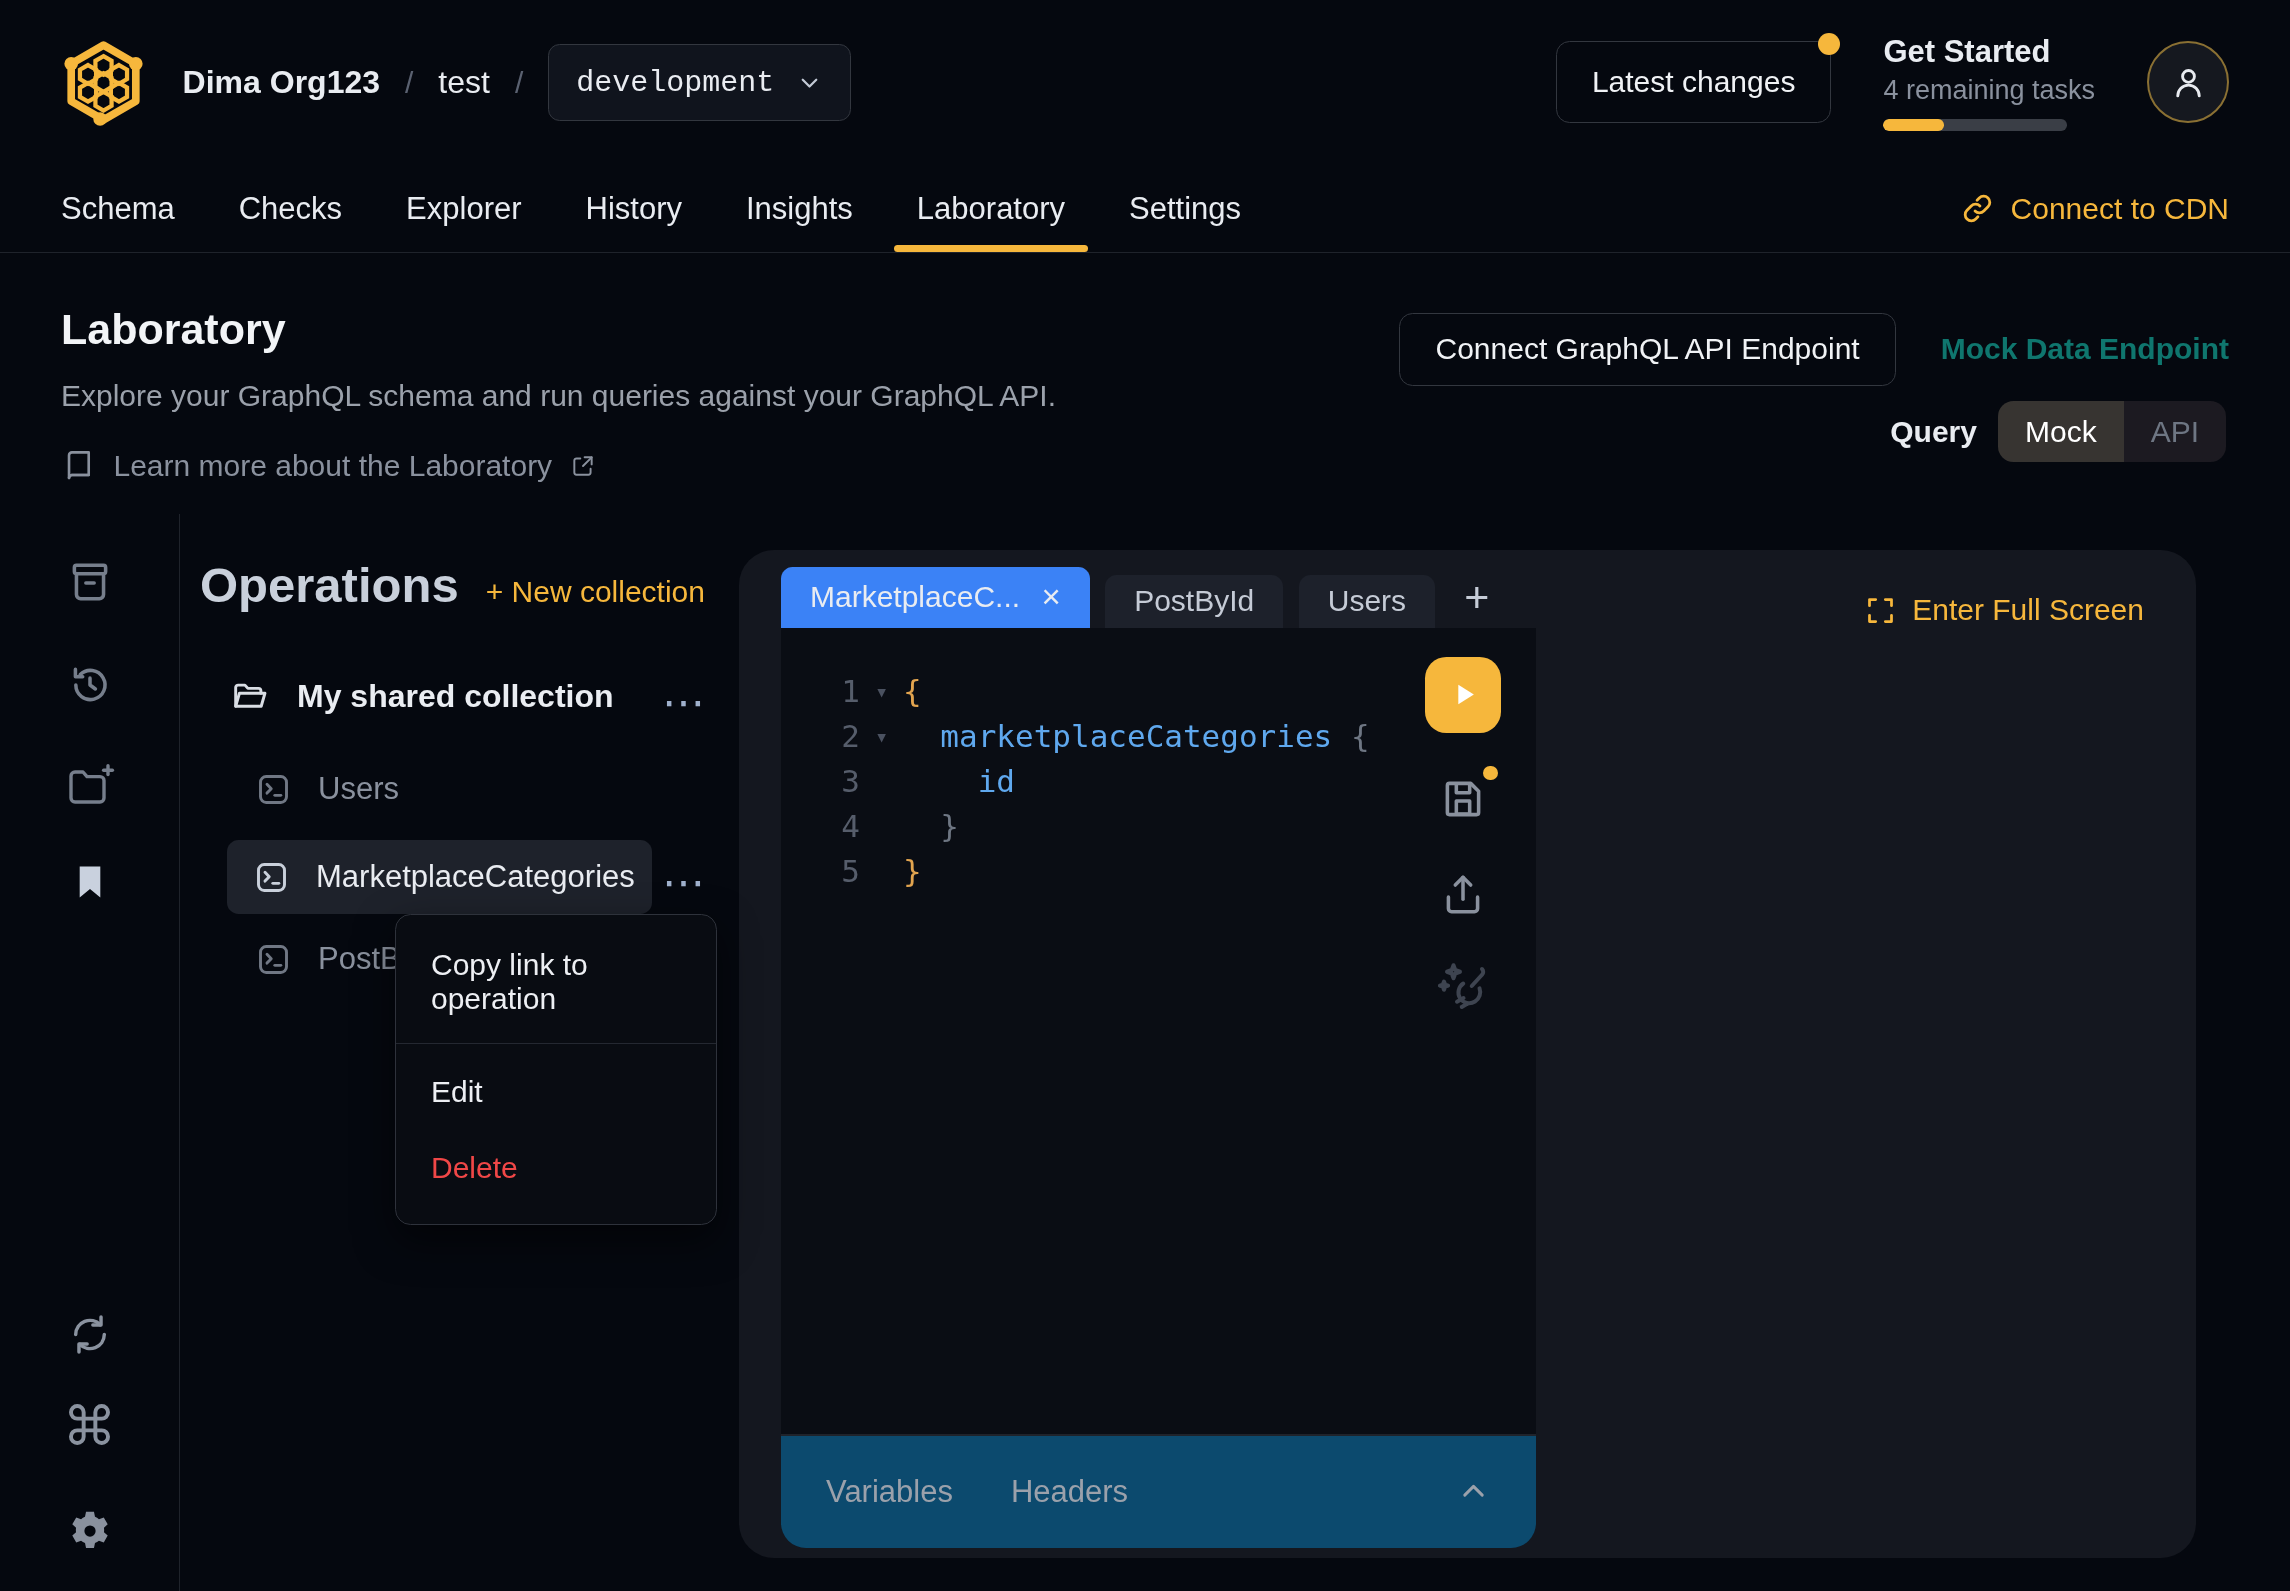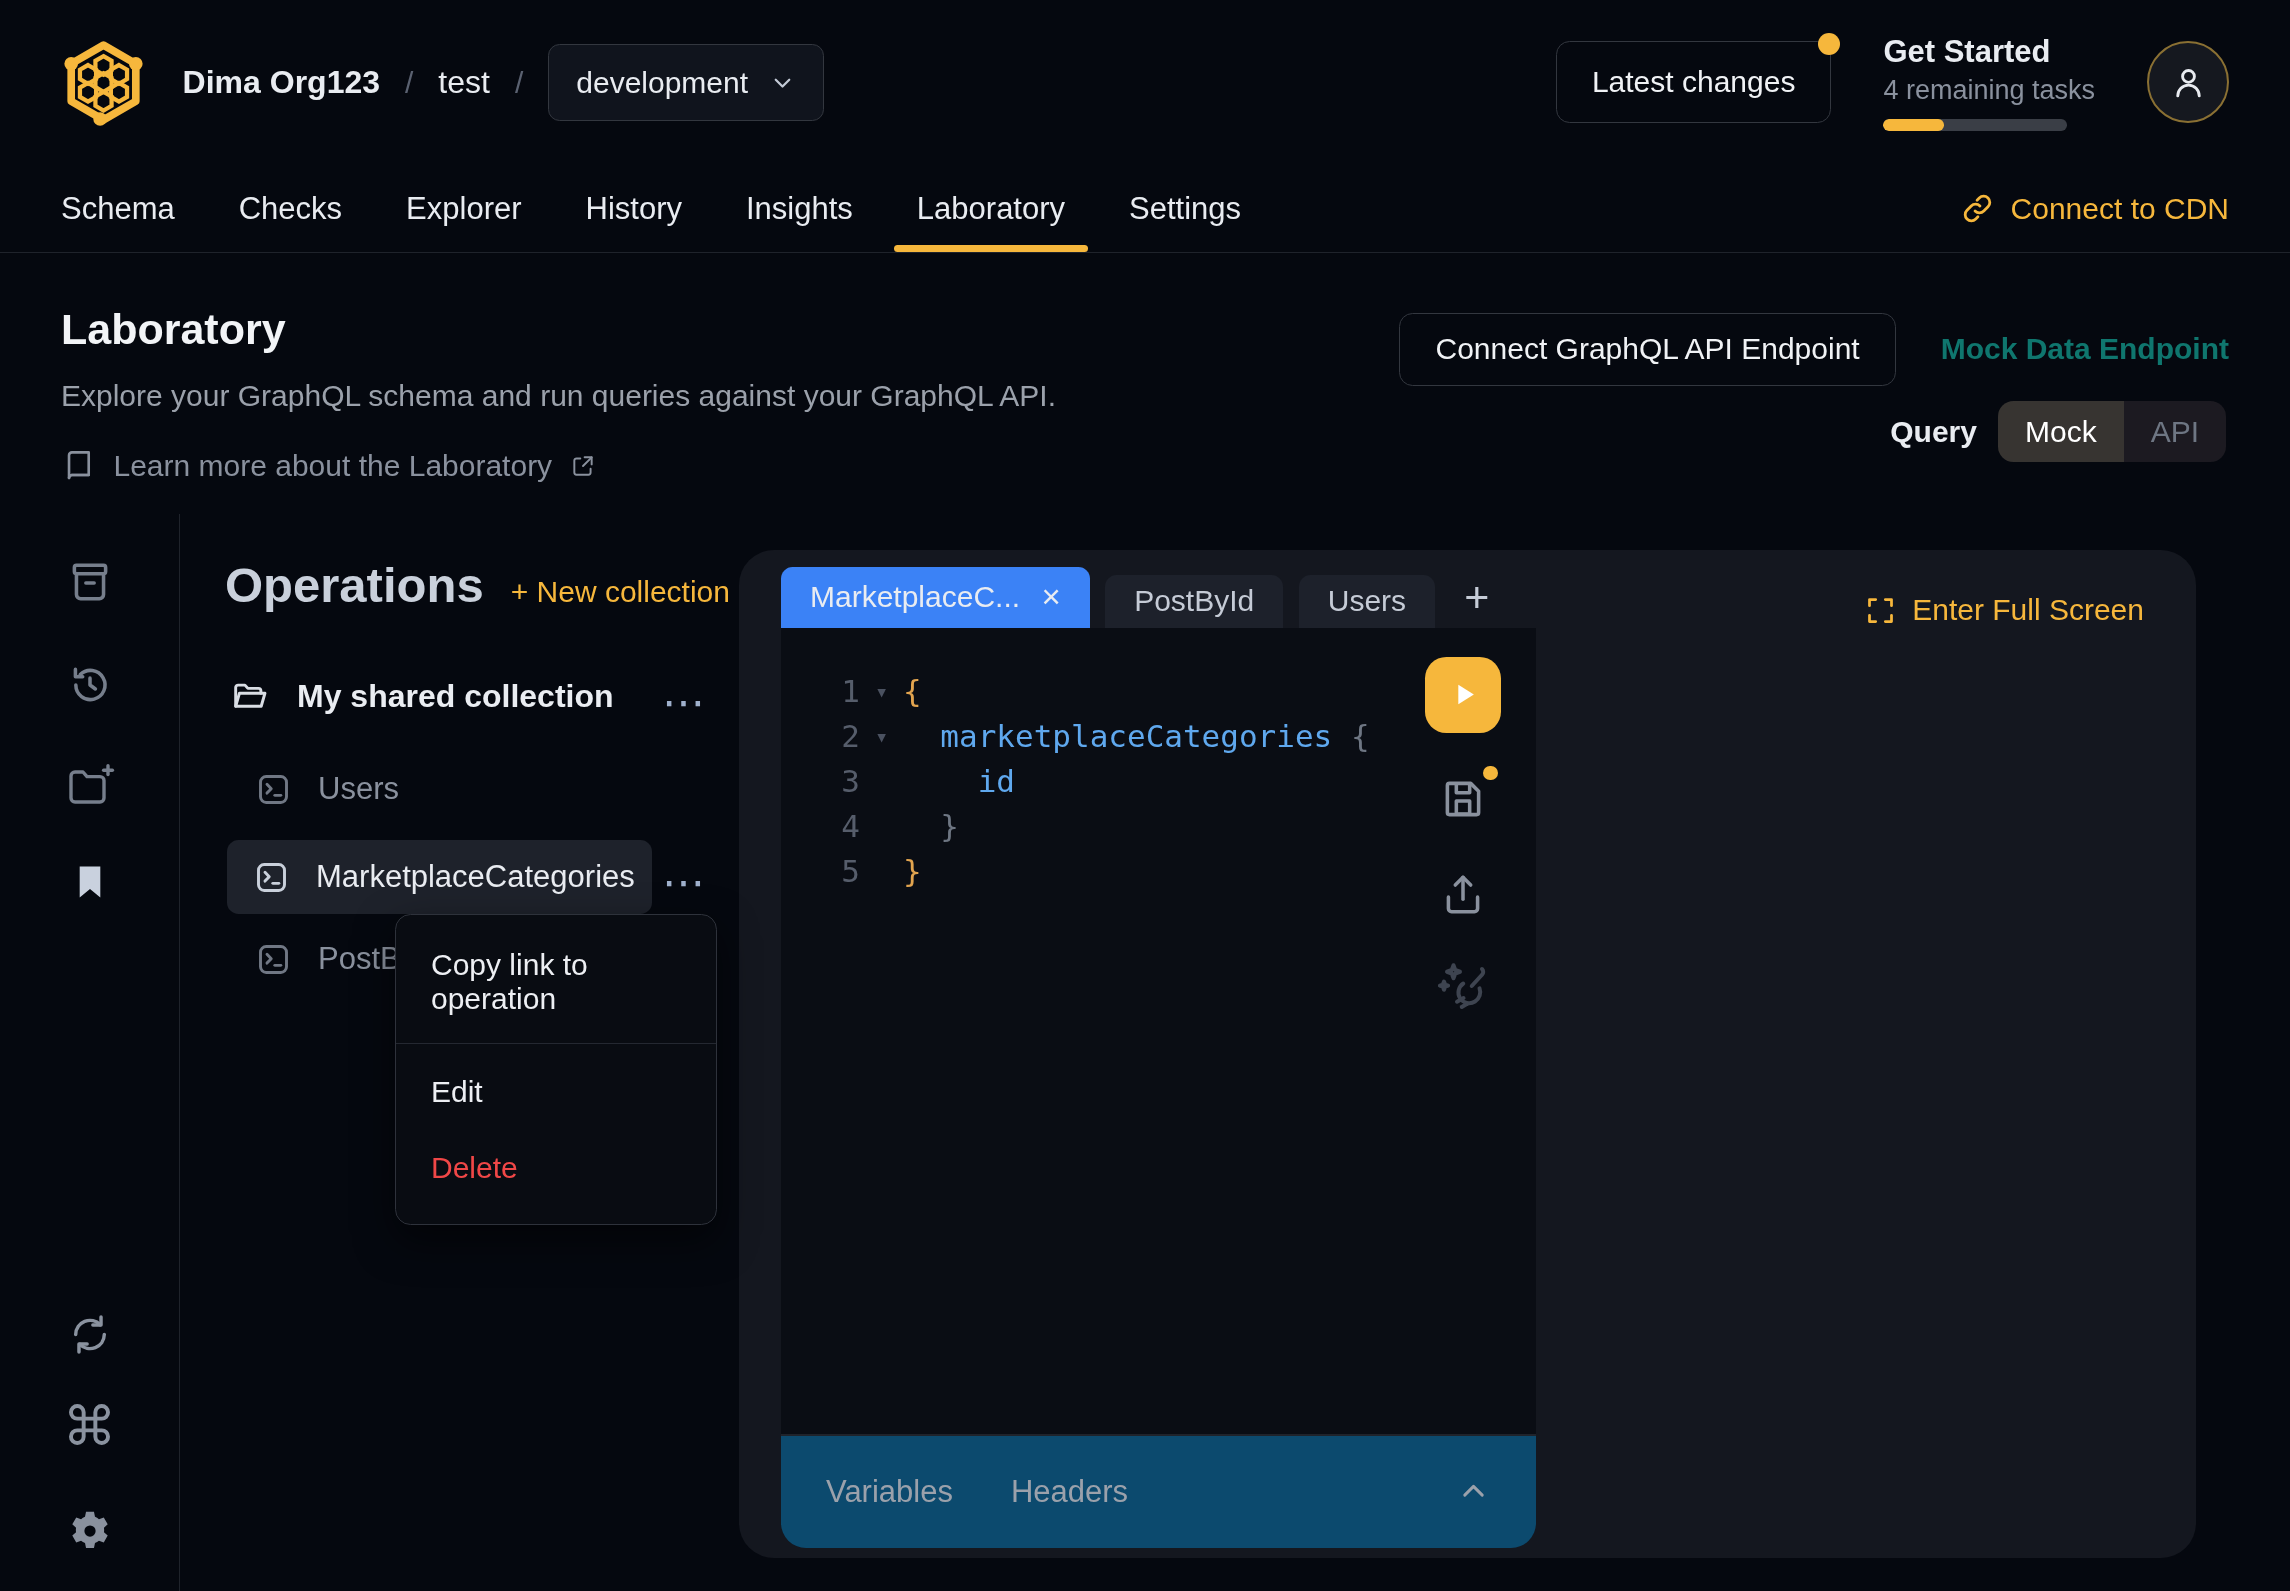--- a/index.html
+++ b/index.html
@@ -8,21 +8,21 @@
   #app { position:relative; width:2290px; height:1591px; background:#05080F; overflow:hidden; }
   svg { display:block; }
 
   
   .header { position:absolute; left:0; top:0; right:0; height:165px; display:flex; align-items:center; justify-content:space-between; padding:0 61px; }
   .hleft { display:flex; align-items:center; gap:25px; }
   .logo { margin-right:11.6px; }
   .crumb-org { font-size:32px; font-weight:600; }
   .crumb-graph { font-size:32px; }
   .sep { color:#5A6170; font-size:30px; }
-  .env-btn { display:flex; align-items:center; gap:21.3px; padding:20.4px 27px; border:1.9px solid #33373F; border-radius:11.6px; background:#10141D; font-size:30px; color:#E9ECF1; cursor:pointer; }
+  .env-btn { display:flex; align-items:center; gap:21.3px; padding:20.4px 27px; border:1.9px solid #33373F; border-radius:11.6px; background:#10141D; font-size:30px; color:#E9ECF1; cursor:pointer;font-family:Liberation Mono, monospace; }
   .hright { display:flex; align-items:center; gap:52px; }
   .latest-btn { position:relative; padding:23px 35px; border:1.9px solid #33373F; border-radius:13.6px; font-size:30px; color:#F0F2F5; background:transparent; cursor:pointer; }
   .latest-dot { position:absolute; top:-9.7px; right:-9.7px; width:22px; height:22px; border-radius:50%; background:#F6B73C; }
   .gs-title { font-size:31px; font-weight:600; }
   .gs-sub { font-size:27px; color:#8A919E; margin-top:4.9px; }
   .gs-bar { margin-top:13.6px; width:184px; height:11.6px; background:#3A3E46; border-radius:5.8px; overflow:hidden; }
   .gs-fill { height:100%; background:#F6B73C; border-radius:5.8px; }
   .avatar { width:82px; height:82px; border-radius:50%; border:2.9px solid #8A7033; background:#15181F; display:flex; align-items:center; justify-content:center; cursor:pointer; }
 
   
@@ -54,21 +54,21 @@
   .ri { position:absolute; left:50%; transform:translateX(-50%); color:#767E8C; cursor:pointer; }
   .ri-archive { top:43px; }
   .ri-history { top:146px; }
   .ri-folderplus { top:246px; }
   .ri-bookmark { top:345px; color:#C9D1DE; }
   .ri-refresh { top:796px; color:#8A929F; }
   .ri-command { top:885px; color:#8A929F; font-size:54px; line-height:1; }
   .ri-gear { top:992px; color:#8A919E; }
 
   .opsbar { position:absolute; left:180px; top:0; width:559px; bottom:0; }
-  .ops-head { position:absolute; left:45px; top:43px; display:flex; align-items:baseline; gap:27px; white-space:nowrap; }
+  .ops-head { position:absolute; left:20px; top:43px; display:flex; align-items:baseline; gap:27px; white-space:nowrap; }
   .ops-title { font-size:49px; font-weight:700; color:#C9D0DB; }
   .new-coll { font-size:30px; color:#F6B73C; cursor:pointer; }
   .coll-row { position:absolute; left:49px; top:163px; display:flex; align-items:center; gap:27px; cursor:pointer; }
   .coll-label { font-size:32px; font-weight:600; color:#EAEDF2; white-space:nowrap; }
   .ellipsis { position:absolute; left:482px; color:#9FB0CC; font-size:43px; letter-spacing:2.9px; cursor:pointer; line-height:1; }
   .ellipsis-1 { top:167px; }
   .ellipsis-2 { top:347px; }
   .op-row { position:absolute; left:74px; height:60px; display:flex; align-items:center; gap:25px; color:#8A919E; font-size:31px; cursor:pointer; white-space:nowrap; }
   .op-row svg { color:#707784; flex:none; }
   .op-row:nth-child(1) { top:245px; }

